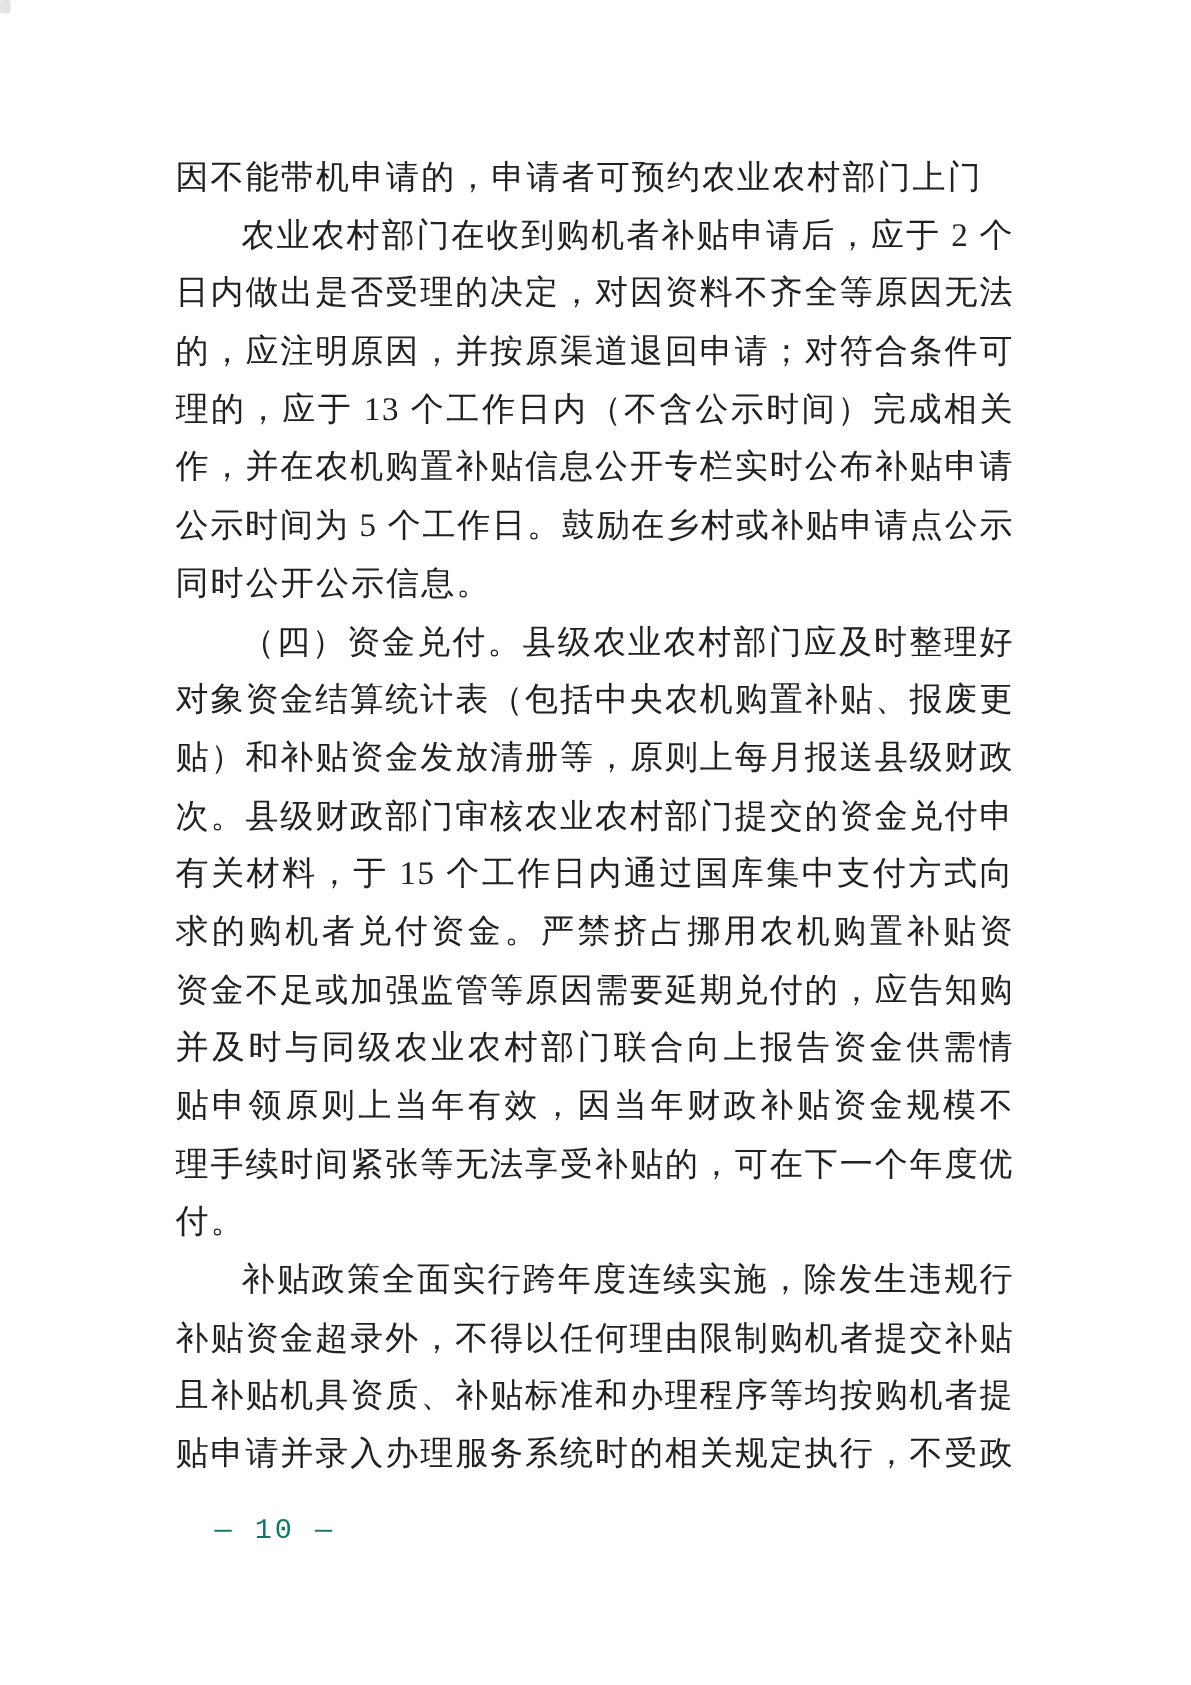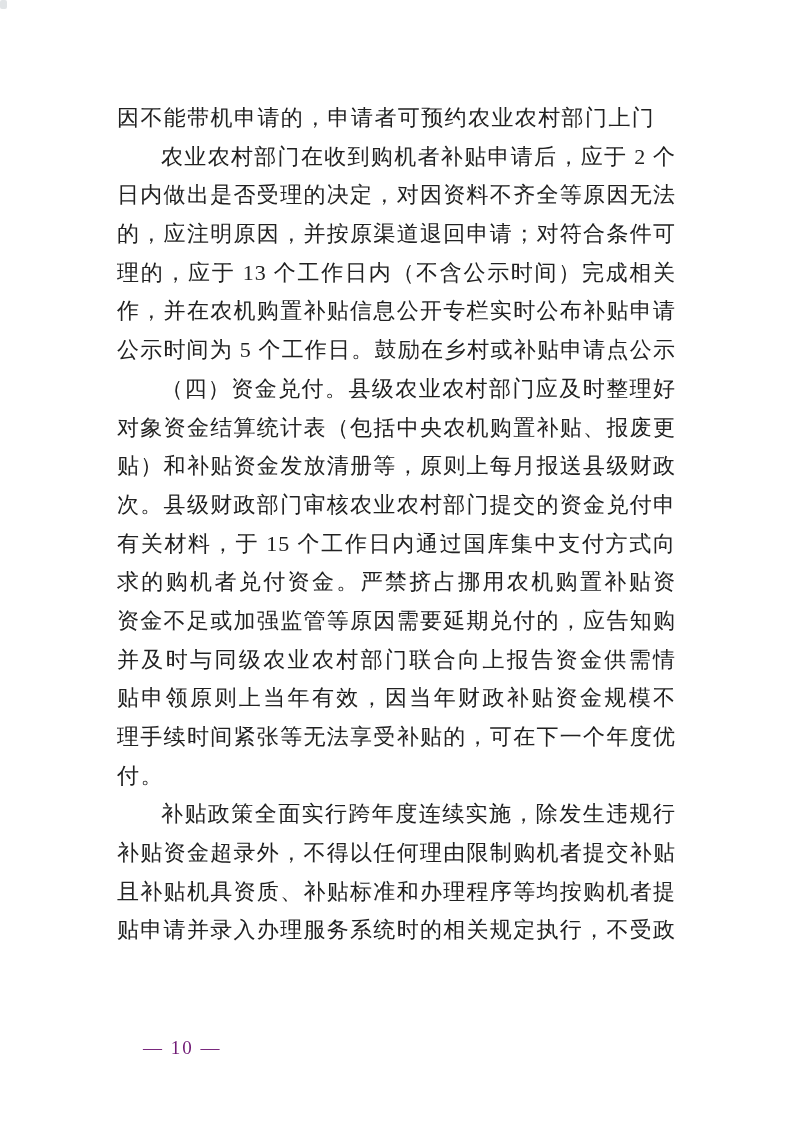--- a/index.html
+++ b/index.html
@@ -56,26 +56,26 @@
     text-align-last: left;
     letter-spacing: 1.4px;
   }
   
   .line.ind {
     padding-left: 44px;
   }
   .footer {
     position: absolute;
     left: 143px;
-    top: 1036px;
+    top: 1008px;
     font-size: 19px;
     line-height: 24px;
     letter-spacing: 2px;
-    color: #701a75;
-    font-family: Liberation Serif, serif;
+    color: #0f766e;
+    font-family: Liberation Mono, monospace;
   }
 </style>
 </head>
 <body>
 
 <div class="page">
 
   <div class="scan-artifact"></div>
 
   <div class="content">
@@ -84,20 +84,21 @@
       <div class="line last">因不能带机申请的，申请者可预约农业农村部门上门核实。</div>
     </div>
 
     <div class="paragraph">
       <div class="line j ind">农业农村部门在收到购机者补贴申请后，应于 2 个工作</div>
       <div class="line j">日内做出是否受理的决定，对因资料不齐全等原因无法受理</div>
       <div class="line j">的，应注明原因，并按原渠道退回申请；对符合条件可以受</div>
       <div class="line j">理的，应于 13 个工作日内（不含公示时间）完成相关核验工</div>
       <div class="line j">作，并在农机购置补贴信息公开专栏实时公布补贴申请信息，</div>
       <div class="line j">公示时间为 5 个工作日。鼓励在乡村或补贴申请点公示栏中</div>
+      <div class="line last">同时公开公示信息。</div>
     </div>
 
     <div class="paragraph">
       <div class="line j ind">（四）资金兑付。县级农业农村部门应及时整理好补贴</div>
       <div class="line j">对象资金结算统计表（包括中央农机购置补贴、报废更新补</div>
       <div class="line j">贴）和补贴资金发放清册等，原则上每月报送县级财政部门 1</div>
       <div class="line j">次。县级财政部门审核农业农村部门提交的资金兑付申请与</div>
       <div class="line j">有关材料，于 15 个工作日内通过国库集中支付方式向符合要</div>
       <div class="line j">求的购机者兑付资金。严禁挤占挪用农机购置补贴资金。因</div>
       <div class="line j">资金不足或加强监管等原因需要延期兑付的，应告知购机者，</div>

